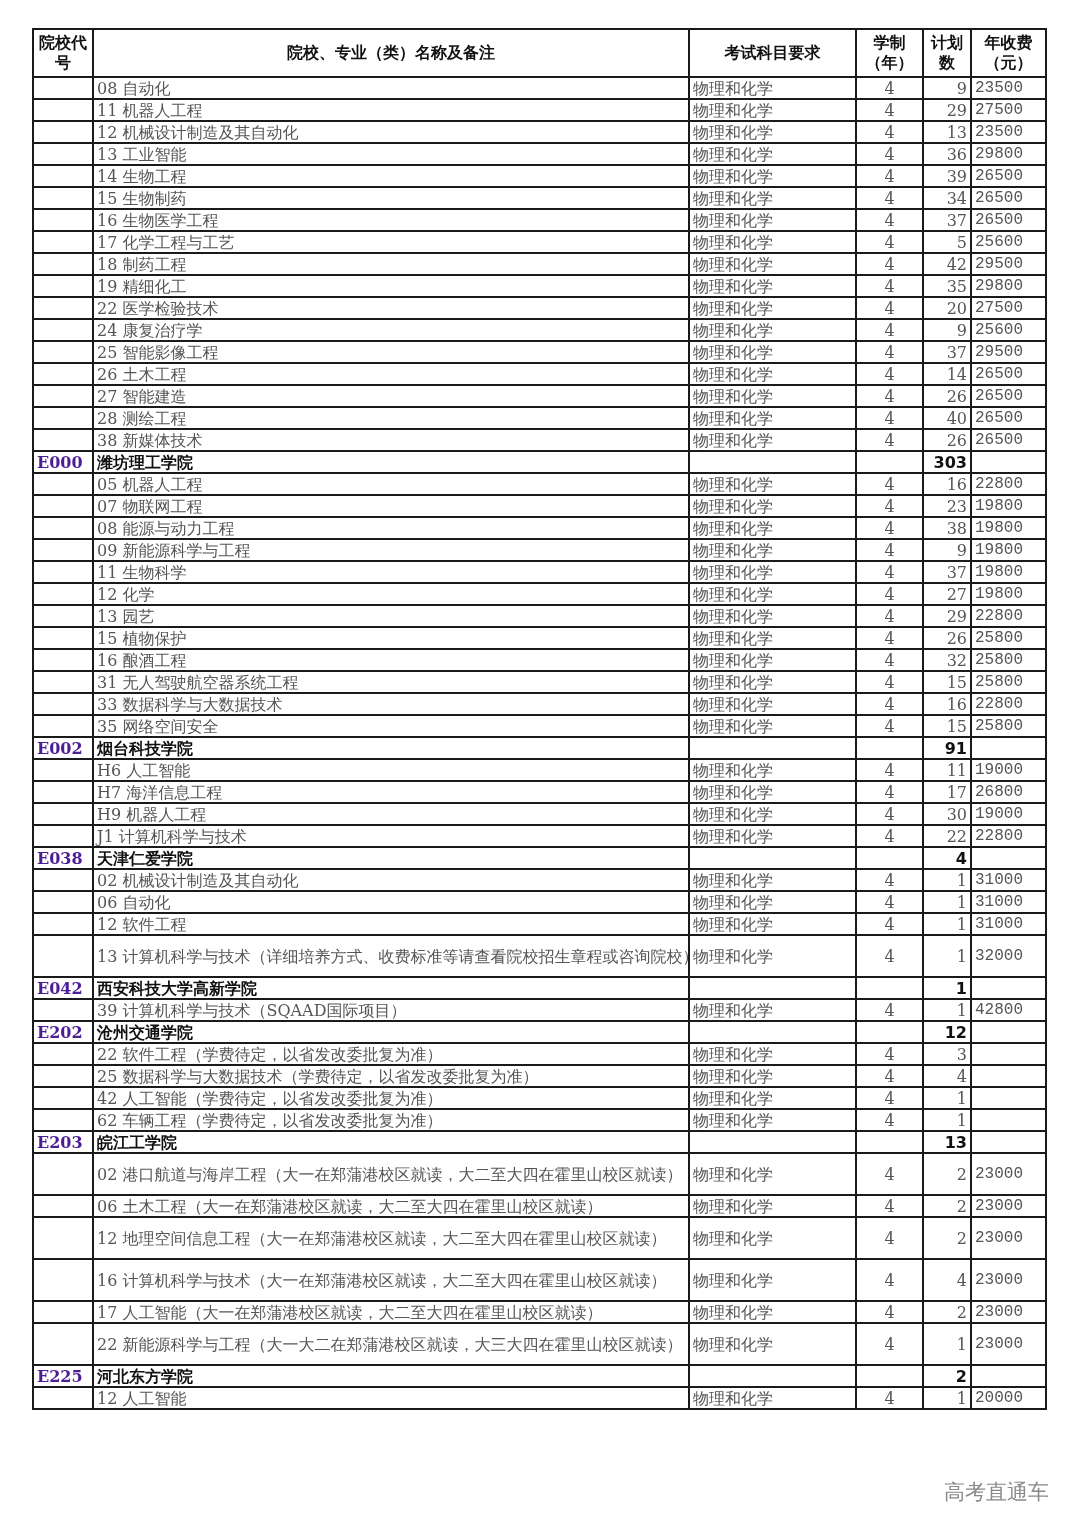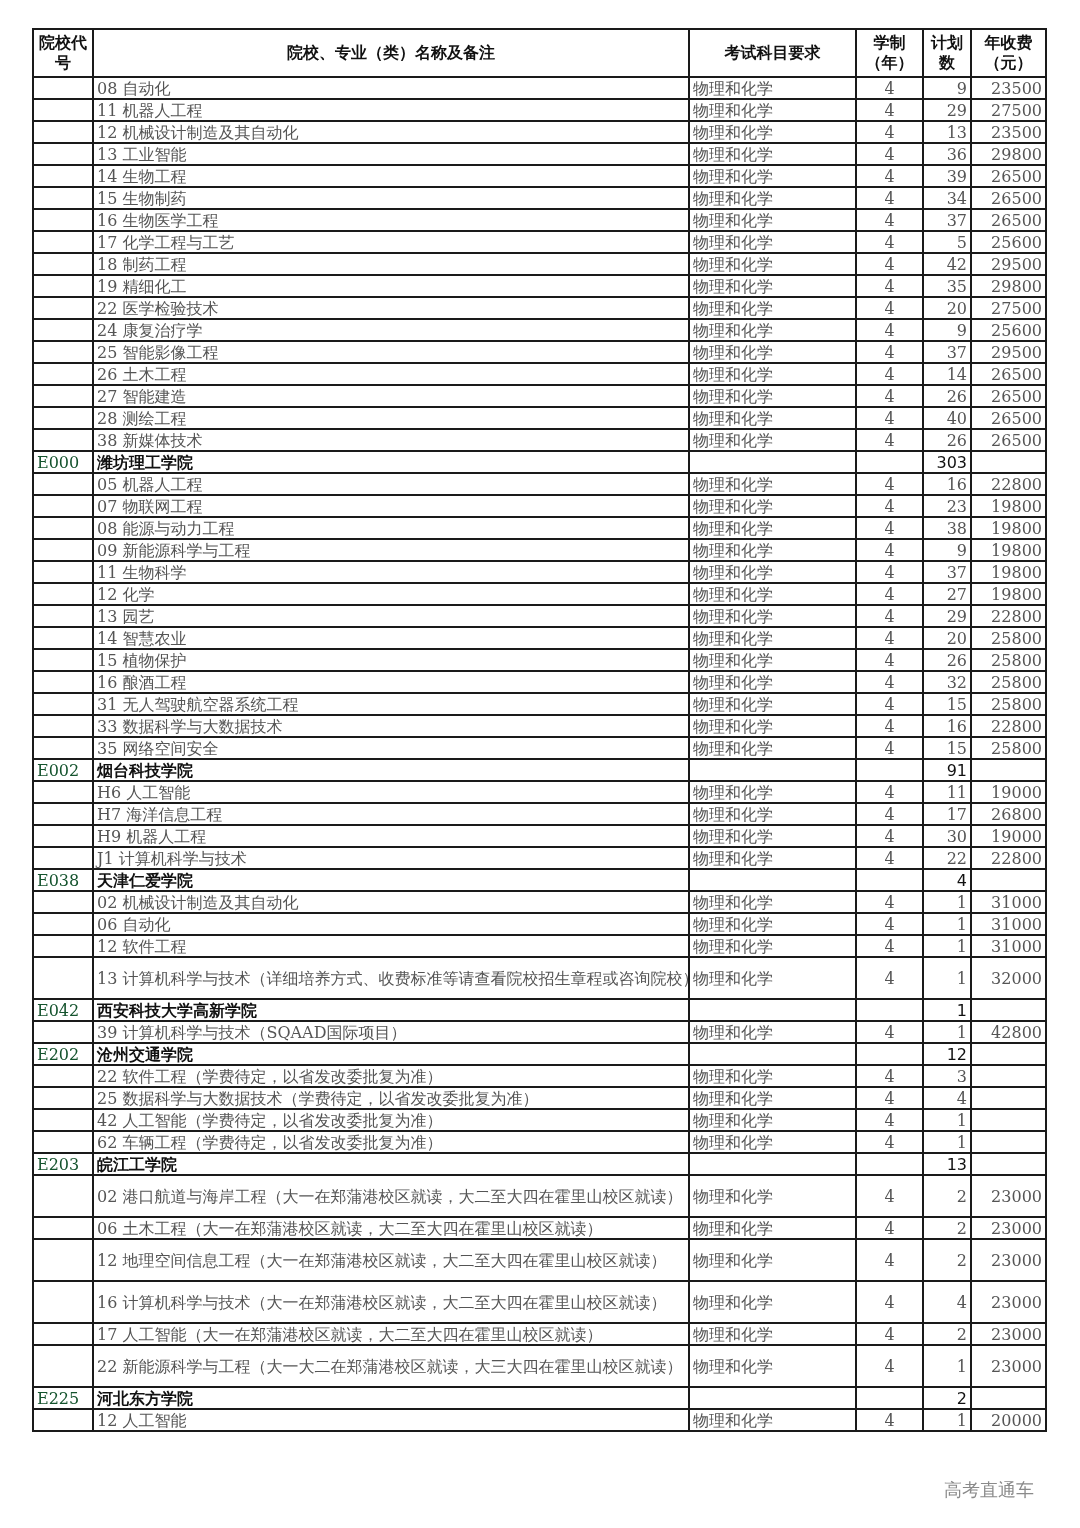--- a/index.html
+++ b/index.html
@@ -1,30 +1,30 @@
 <!DOCTYPE html>
 <html><head>
 <meta charset="utf-8">
 <style>
   html, body { margin: 0; padding: 0; background: #ffffff; }
   body { width: 1080px; height: 1528px; position: relative; overflow: hidden; font-family: "DejaVu Serif", "Liberation Serif", serif; color: #555; }
   table.plan { position: absolute; left: 32px; top: 28px; border-collapse: collapse; table-layout: fixed; width: 1013px; }
   table.plan td, table.plan th { border: 2px solid #1a1a1a; padding: 0 3px; font-size: 16px; line-height: 19px; height: 20px; overflow: hidden; white-space: nowrap; }
   table.plan th { font-family: "DejaVu Sans", "Liberation Sans", sans-serif; font-weight: bold; color: #111; font-size: 16px; line-height: 20px; height: 44px; text-align: center; white-space: normal; padding: 1px 2px; }
   col.c1 { width: 60px; } col.c2 { width: 596px; } col.c3 { width: 167px; } col.c4 { width: 67px; } col.c5 { width: 48px; } col.c6 { width: 75px; }
-  td.code { font-family: "DejaVu Serif", serif; font-weight: normal; color: #14532d; font-size: 15px; }
+  td.code { font-family: "DejaVu Serif", serif; font-weight: bold; color: #4c1d95; font-size: 15px; }
   tr.school td.name { font-family: "DejaVu Sans", sans-serif; font-weight: bold; color: #111; margin-top: 6px; }
-  tr.school td.plan-n { font-family: "DejaVu Sans", sans-serif; font-weight: normal; color: #111; text-align: right; }
+  tr.school td.plan-n { font-family: "DejaVu Sans", sans-serif; font-weight: bold; color: #111; text-align: right; }
   td.subj { color: #555; }
   td.yrs { text-align: center; }
   td.num { text-align: right; }
-  td.fee { text-align: right; }
+  td.fee { text-align: left; font-family: Liberation Mono, monospace; }
   td.wrap { white-space: normal; }
   tr.tall td { height: 40px; }
-  .watermark { position: absolute; left: 944px; top: 1478px; font-family: "DejaVu Sans", sans-serif; font-size: 18px; color: #8a8a8a; letter-spacing: 0px; text-shadow: 0 0 1px #fff; }
+  .watermark { position: absolute; left: 944px; top: 1478px; font-family: "DejaVu Sans", sans-serif; font-size: 21px; color: #8a8a8a; letter-spacing: 0px; text-shadow: 0 0 1px #fff; }
 </style>
 </head>
 <body>
 
 <table class="plan">
   <colgroup>
       <col class="c1">
       <col class="c2">
       <col class="c3">
       <col class="c4">
@@ -237,28 +237,20 @@
       <tr class="major">
         <td></td>
         <td class="">13 园艺</td>
         <td class="subj">物理和化学</td>
         <td class="yrs">4</td>
         <td class="num">29</td>
         <td class="fee">22800</td>
       </tr>
       <tr class="major">
         <td></td>
-        <td class="">14 智慧农业</td>
-        <td class="subj">物理和化学</td>
-        <td class="yrs">4</td>
-        <td class="num">20</td>
-        <td class="fee">25800</td>
-      </tr>
-      <tr class="major">
-        <td></td>
         <td class="">15 植物保护</td>
         <td class="subj">物理和化学</td>
         <td class="yrs">4</td>
         <td class="num">26</td>
         <td class="fee">25800</td>
       </tr>
       <tr class="major">
         <td></td>
         <td class="">16 酿酒工程</td>
         <td class="subj">物理和化学</td>

